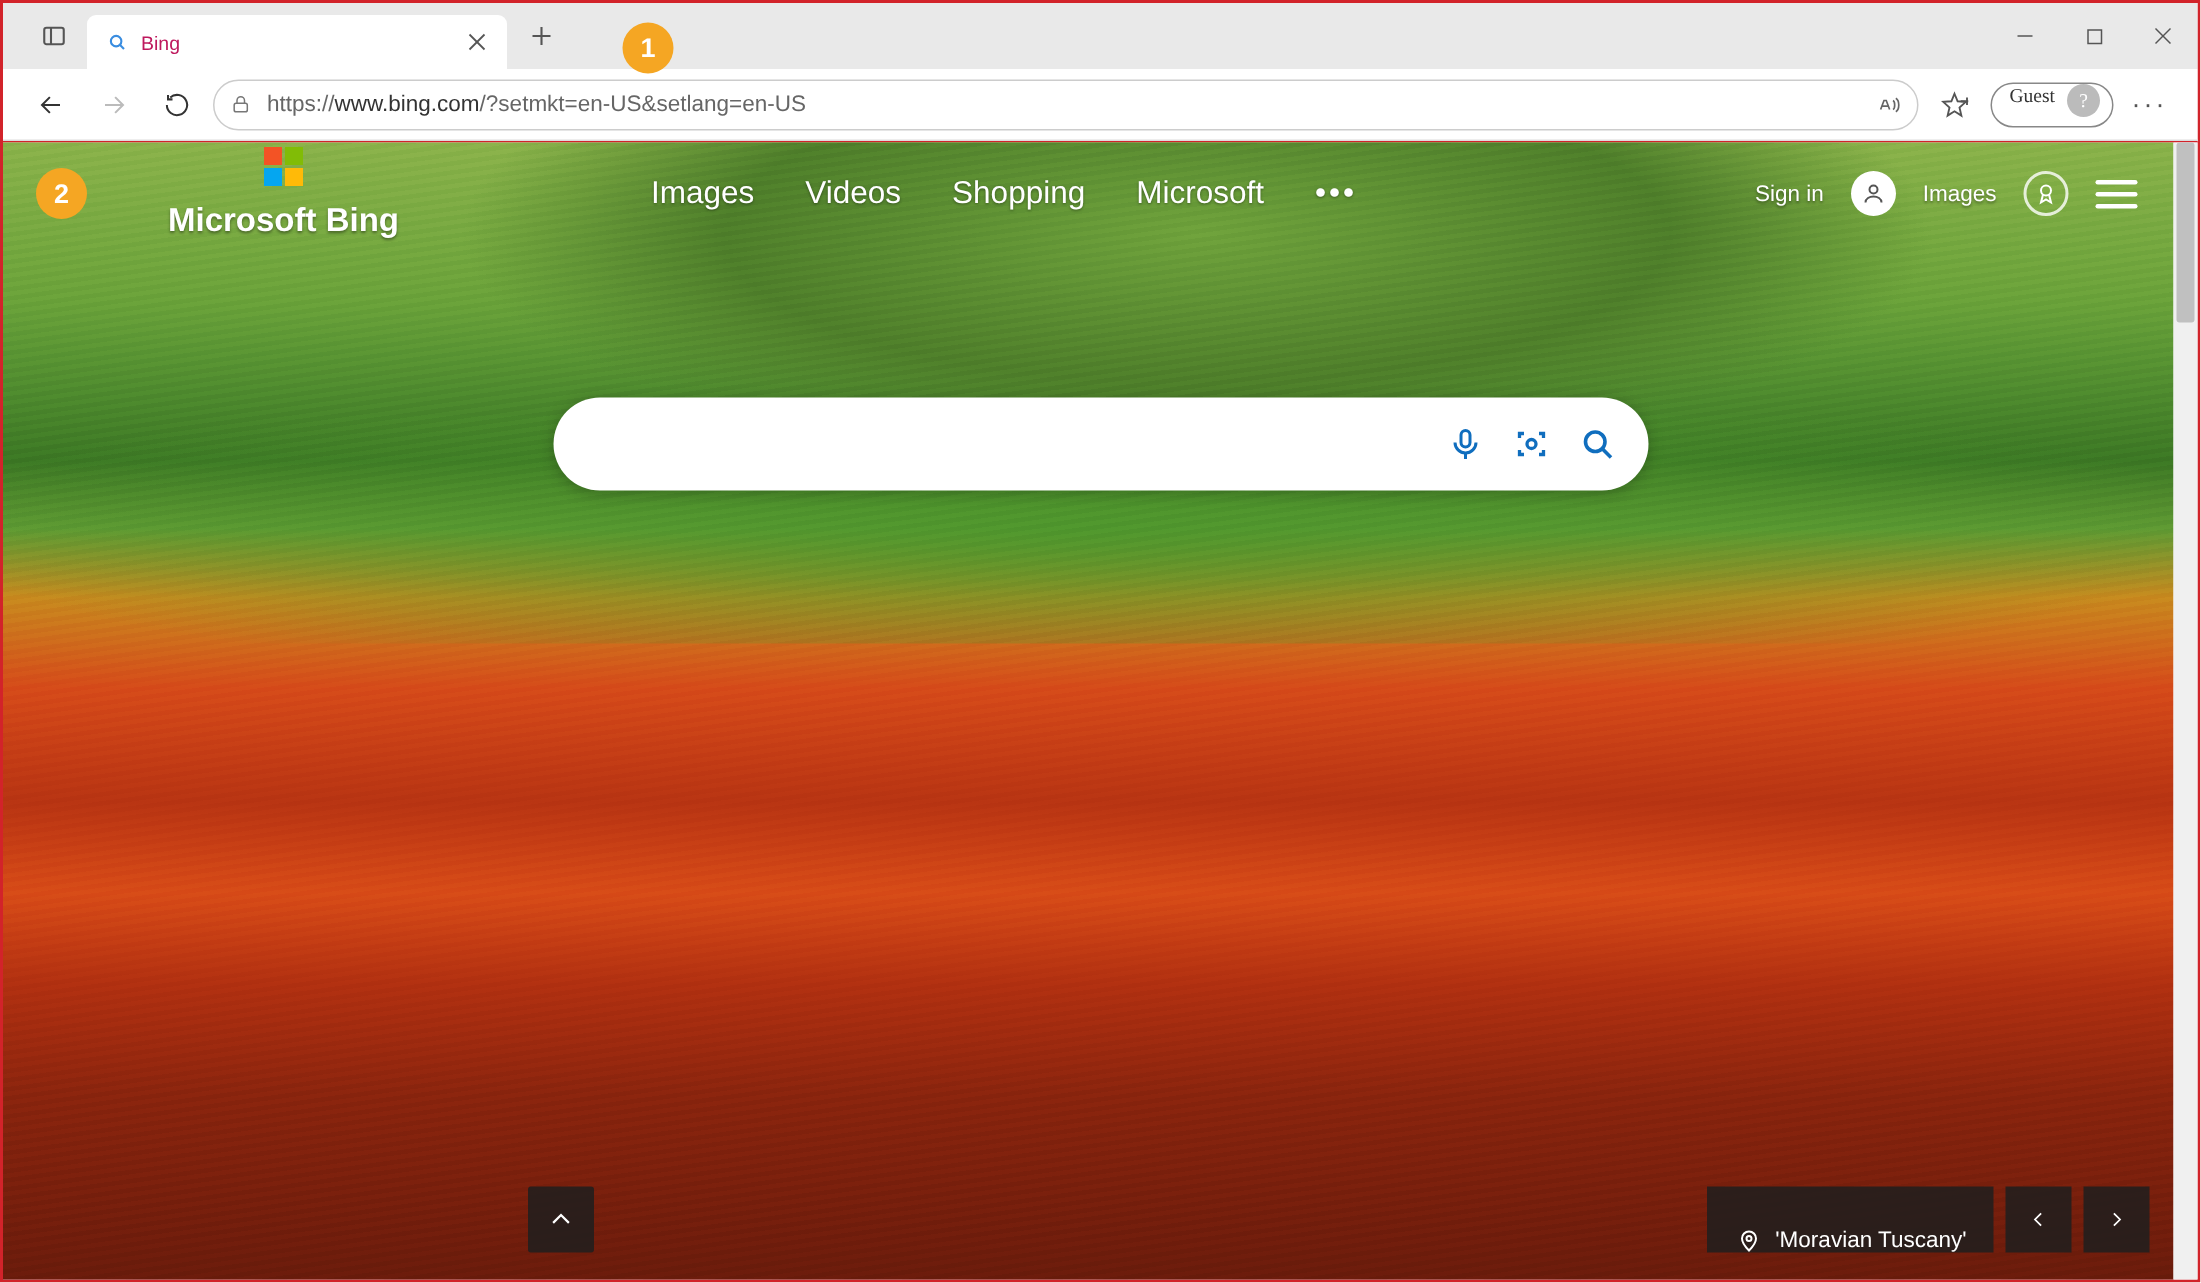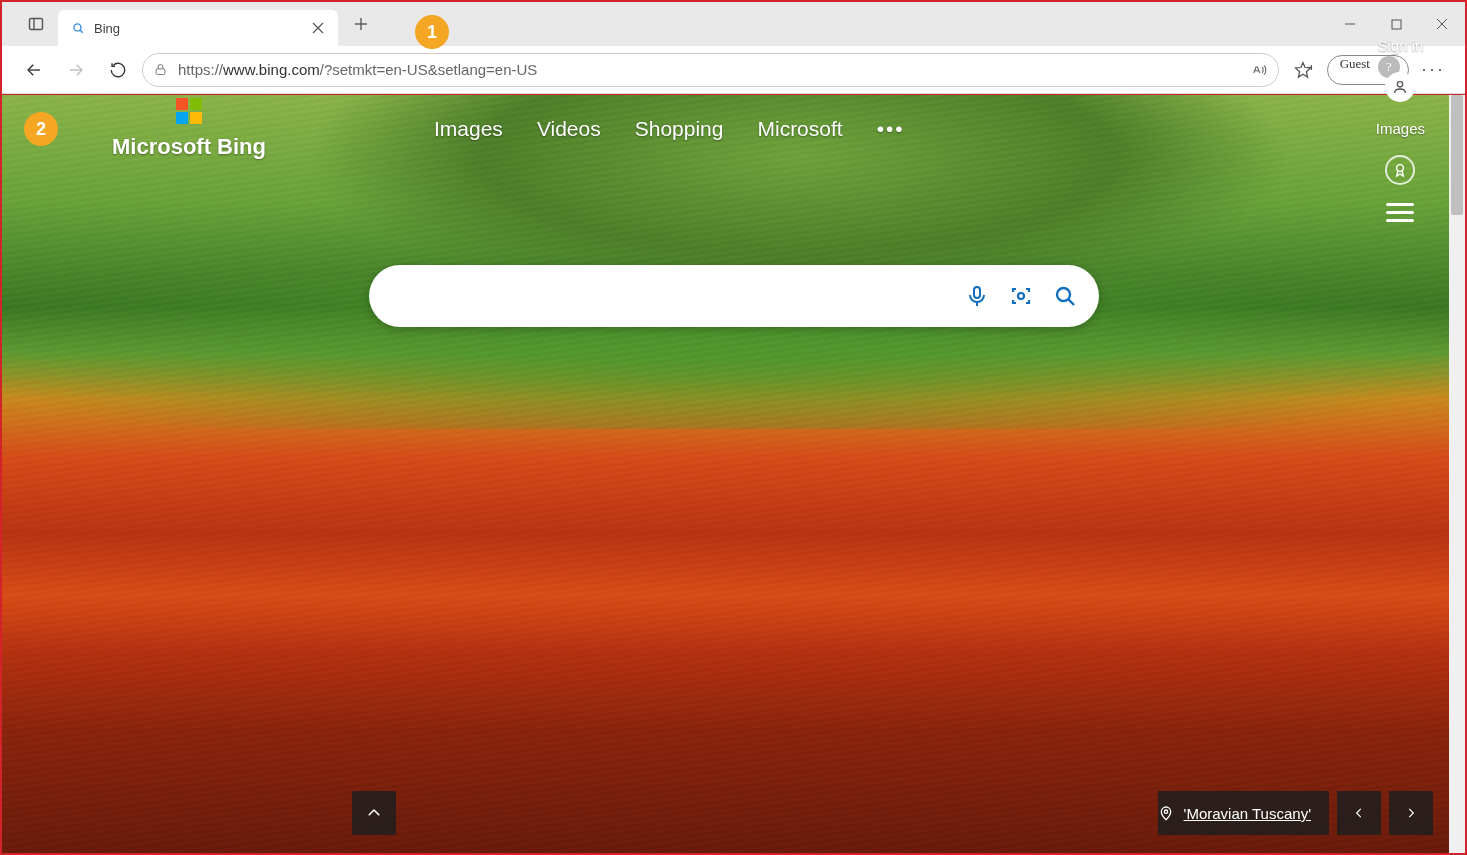--- a/index.html
+++ b/index.html
@@ -11,21 +11,21 @@
 .window { width: 100%; height: 100%; border: 2px solid #d2232a; position: relative; }
 
 .titlebar { height: 44px; background: #e9e9e9; display: flex; align-items: center; position: relative; }
 .tab-actions { width: 12px; }
 .tab-panel-btn { width: 44px; height: 44px; display:flex; align-items:center; justify-content:center; color:#555; }
 .tab {
   height: 36px; background:#fff; border-radius: 6px 6px 0 0; display:flex; align-items:center;
   padding: 0 8px 0 12px; gap:8px; min-width: 280px; margin-top:8px;
 }
 .tab .favicon { width:16px; height:16px; display:flex; align-items:center; justify-content:center; }
-.tab .title { font-size: 13px; color:#404040; flex:1; }
+.tab .title { font-size: 13px; color:#be185d; flex:1; }
 .tab .close { width:24px; height:24px; display:flex; align-items:center; justify-content:center; color:#555; }
 .newtab { width:34px; height:34px; display:flex; align-items:center; justify-content:center; color:#555; margin-left:6px; }
 .win-controls { position:absolute; right:0; top:0; display:flex; }
 .win-controls div { width:46px; height:44px; display:flex; align-items:center; justify-content:center; color:#555; }
 
 .toolbar { height: 48px; background:#fff; display:flex; align-items:center; padding: 0 14px; gap:6px; border-bottom:1px solid #ddd; }
 .tbtn { width:36px; height:36px; display:flex; align-items:center; justify-content:center; color:#555; border-radius:4px; }
 .tbtn.disabled { color:#bbb; }
 .addr {
   flex:1; height:34px; background:#fff; border:1px solid #ccc; border-radius:17px;
@@ -54,34 +54,34 @@
 .bg-green-overlay { position:absolute; left:0; right:16px; top:24%; height:20%;
   background: radial-gradient(ellipse 1100px 160px at 50% 50%, rgba(76,150,44,0.85), rgba(76,150,44,0) 70%);
 }
 
 .bing-header { position:absolute; top:10px; left:110px; right:40px; height:48px; display:flex; align-items:center; color:#fff; gap:28px; text-shadow:0 1px 2px rgba(0,0,0,.4); }
 .bing-logo { display:flex; align-items:center; gap:10px; font-size:22px; font-weight:600;flex-direction:column; }
 .ms-tiles { width:26px; height:26px; display:grid; grid-template-columns:1fr 1fr; grid-template-rows:1fr 1fr; gap:2px; }
 .ms-tiles span:nth-child(1){background:#f35325;} .ms-tiles span:nth-child(2){background:#81bc06;}
 .ms-tiles span:nth-child(3){background:#05a6f0;} .ms-tiles span:nth-child(4){background:#ffba08;}
 .bing-nav { display:flex; gap:34px; margin-left:140px; font-size:21px; }
-.bing-right { margin-left:auto; display:flex; align-items:center; gap:18px; font-size:15px;flex-direction:column; }
+.bing-right { margin-left:auto; display:flex; align-items:center; gap:18px; font-size:15px; }
 .avatar-circle { width:30px; height:30px; border-radius:50%; background:#fff; display:flex; align-items:center; justify-content:center; color:#555; }
 .rewards-badge { width:30px; height:30px; border-radius:50%; border:2px solid rgba(255,255,255,.8); display:flex; align-items:center; justify-content:center; }
 .hamburger { width:28px; display:flex; flex-direction:column; gap:5px; }
 .hamburger span{ height:3px; background:#fff; border-radius:2px; }
 
 .search-wrap { position:absolute; left:50%; top:170px; transform:translateX(-50%); width:730px; height:62px; background:#fff; border-radius:31px; display:flex; align-items:center; padding:0 22px; box-shadow:0 2px 10px rgba(0,0,0,.25); }
 .search-input { flex:1; border:none; outline:none; height:100%; font-size:17px; background:transparent; }
 .search-icons { display:flex; gap:20px; color:#106ebe; }
 
 .bottom-bar { position:absolute; bottom:18px; left:0; right:32px; display:flex; align-items:center; }
 .expand-btn { width:44px; height:44px; background:rgba(30,30,30,.85); display:flex; align-items:center; justify-content:center; color:#fff; margin-left:350px; border-radius:2px; }
 .location-pill { margin-left:auto; display:flex; align-items:center; gap:8px; }
-.loc-text { height:44px; background:rgba(30,30,30,.85); color:#fff; display:flex; align-items:center; padding:0 18px 0 0; gap:10px; font-size:15px;text-decoration:underline; }
+.loc-text { height:44px; background:rgba(30,30,30,.85); color:#fff; display:flex; align-items:flex-end; padding:0 18px 0 20px; gap:10px; font-size:15px; }
 .loc-arrow { width:44px; height:44px; background:rgba(30,30,30,.85); display:flex; align-items:center; justify-content:center; color:#fff; }
 
 .anno { position:absolute; width:34px; height:34px; border-radius:50%; background:#f5a623; color:#fff; font-weight:700; font-size:18px; display:flex; align-items:center; justify-content:center; z-index:50; }
 .anno1 { top:13px; left:413px; }
 .anno2 { top:110px; left:22px; }
 svg { display:block; }
 </style>
 </head>
 <body>
 

